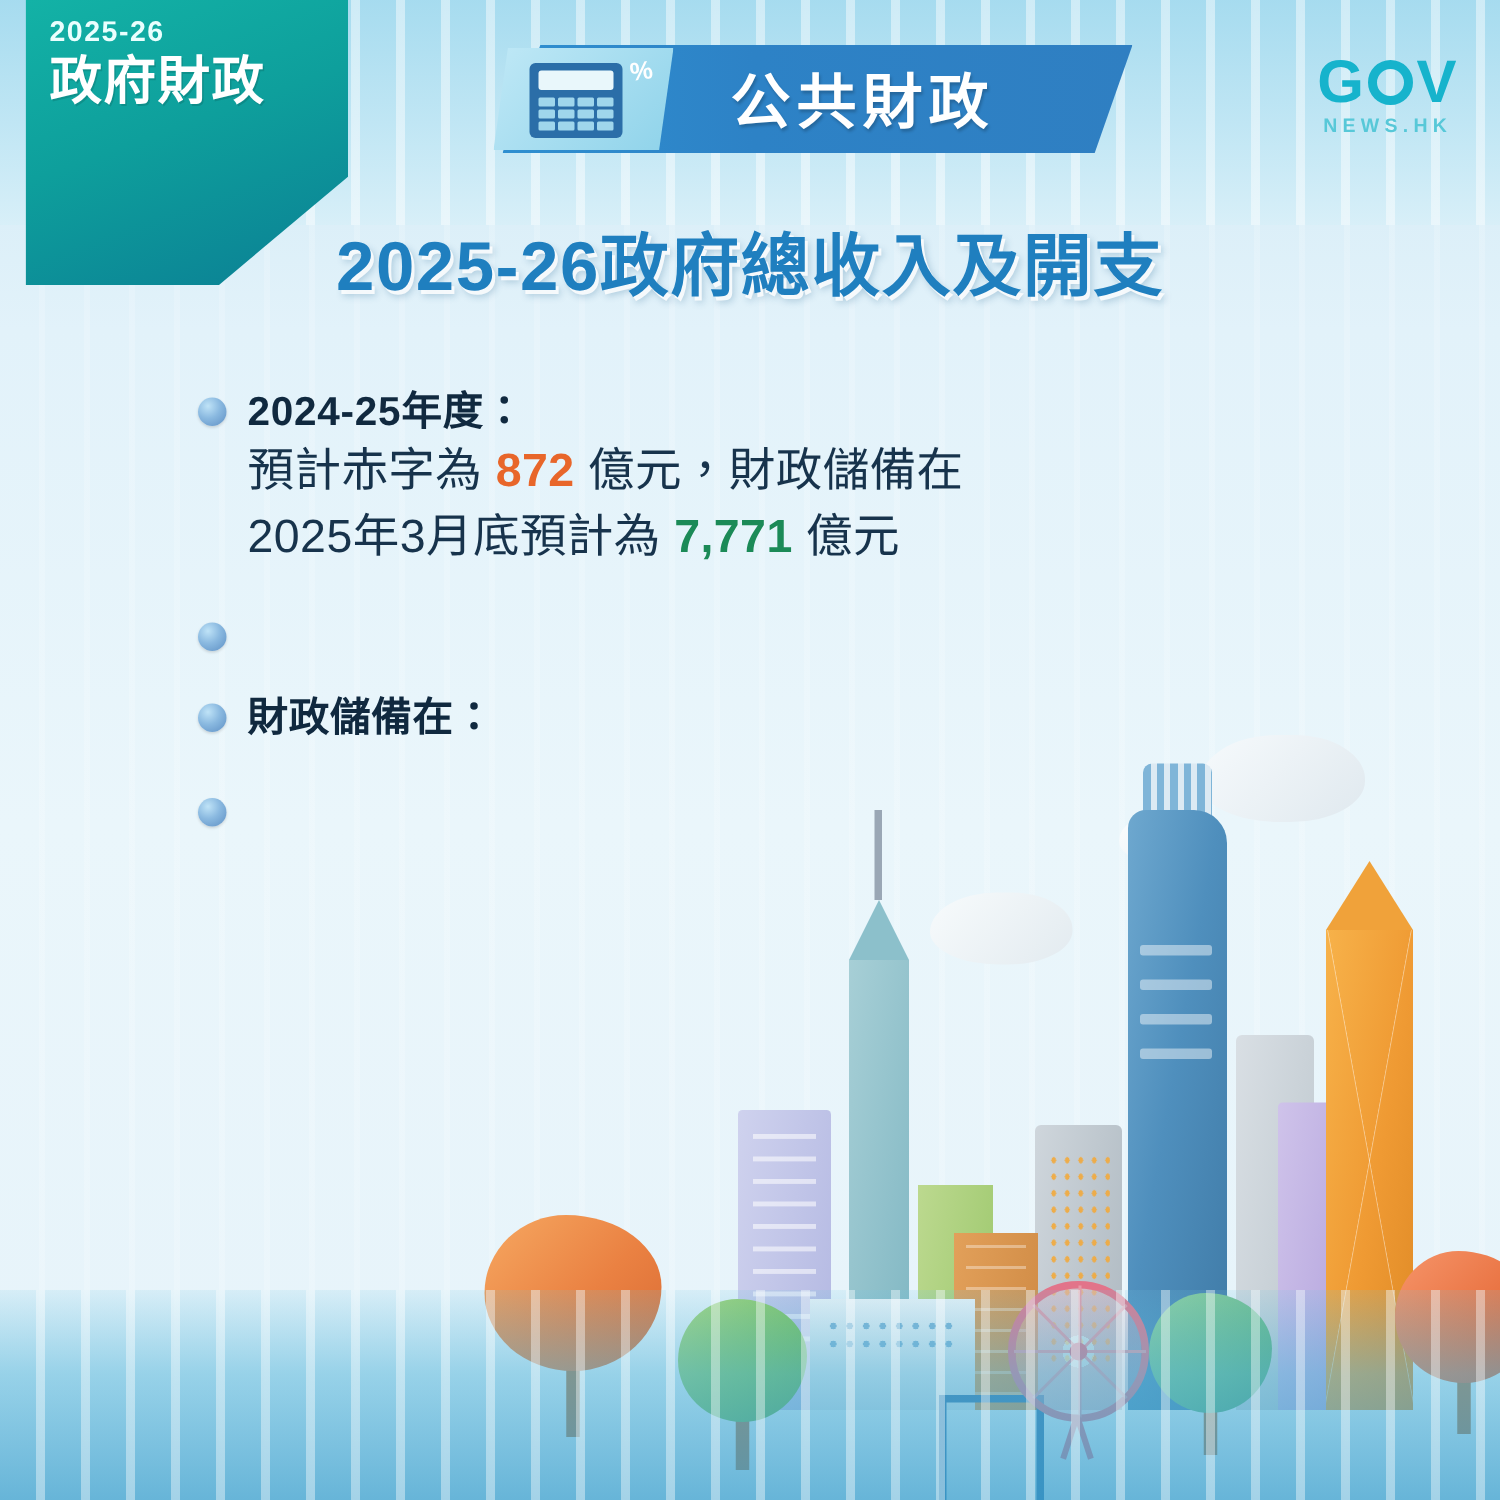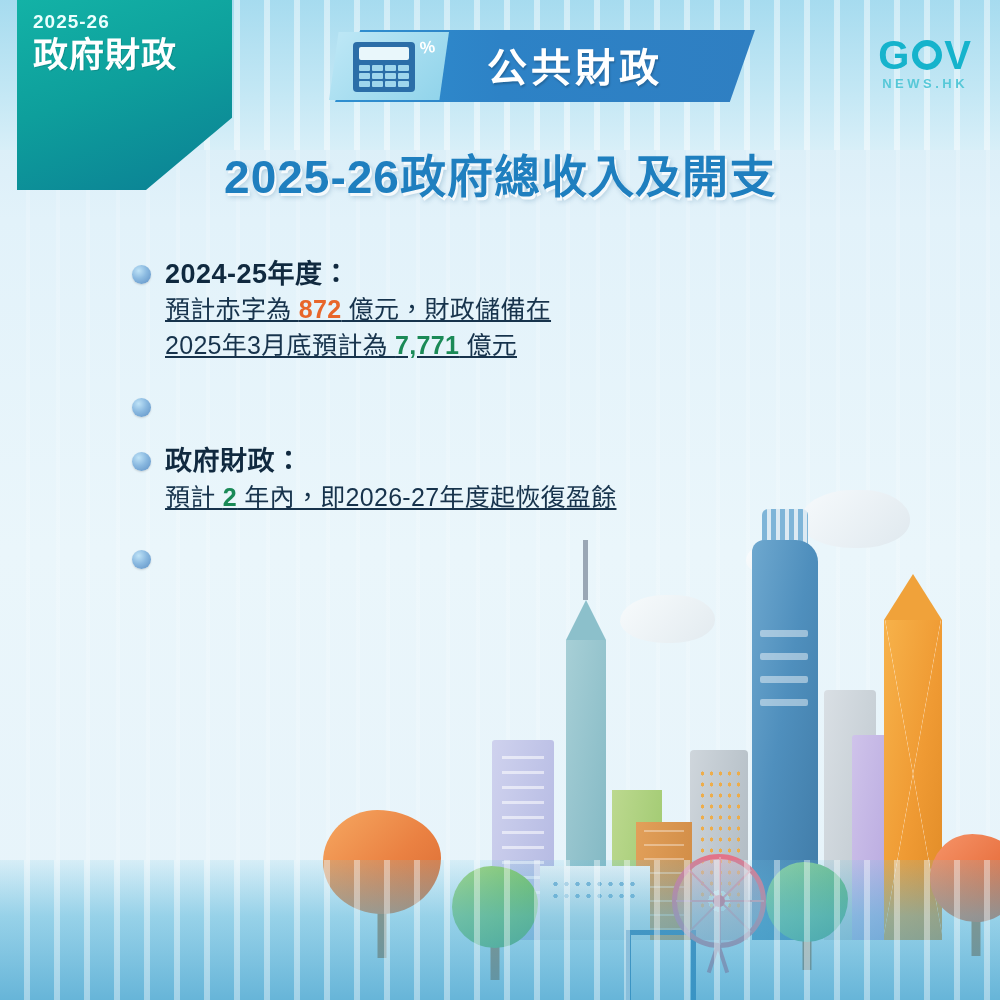--- a/index.html
+++ b/index.html
@@ -163,21 +163,21 @@
     border-radius: 50%;
     background: radial-gradient(circle at 35% 30%, #bfe3f7 0%, #8ab9e0 45%, #5d8fc4 100%);
     box-shadow: 0 1px 2px rgba(0,0,0,.15);
   }
   .bullet-text { color: #13304d; }
   .bl-head {
     font-size: 27px; font-weight: 700; color: #10293f;
     line-height: 1.35; letter-spacing: .5px;
   }
   .bl-body {
-    font-size: 25px; line-height: 1.42; color: #17334c; letter-spacing: .3px; text-decoration: underline;
+    font-size: 31px; line-height: 1.42; color: #17334c; letter-spacing: .3px;
   }
   .hl-orange { color: #e8662a; font-weight: 700; }
   .hl-green  { color: #1b8a57; font-weight: 700; }
 
   
   .sky { position: absolute; left: 0; bottom: 0; width: 1000px; height: 520px; }
 
   .cloud {
     position: absolute;
     background: #f2f6f8;
@@ -366,24 +366,21 @@
       </div>
     </div>
 
     <div class="bullet-row">
       <div class="dot"></div>
     </div>
 
     <div class="bullet-row">
       <div class="dot"></div>
       <div class="bullet-text">
-        <div class="bl-head">政府財政：</div>
-        <div class="bl-body">
-          <span>預計 </span><span class="hl-green">2</span><span> 年內，即2026-27年度起恢復盈餘</span>
-        </div>
+        <div class="bl-head">財政儲備在：</div>
       </div>
     </div>
 
     <div class="bullet-row">
       <div class="dot"></div>
     </div>
 
   </div>
 
   <div class="sky">

